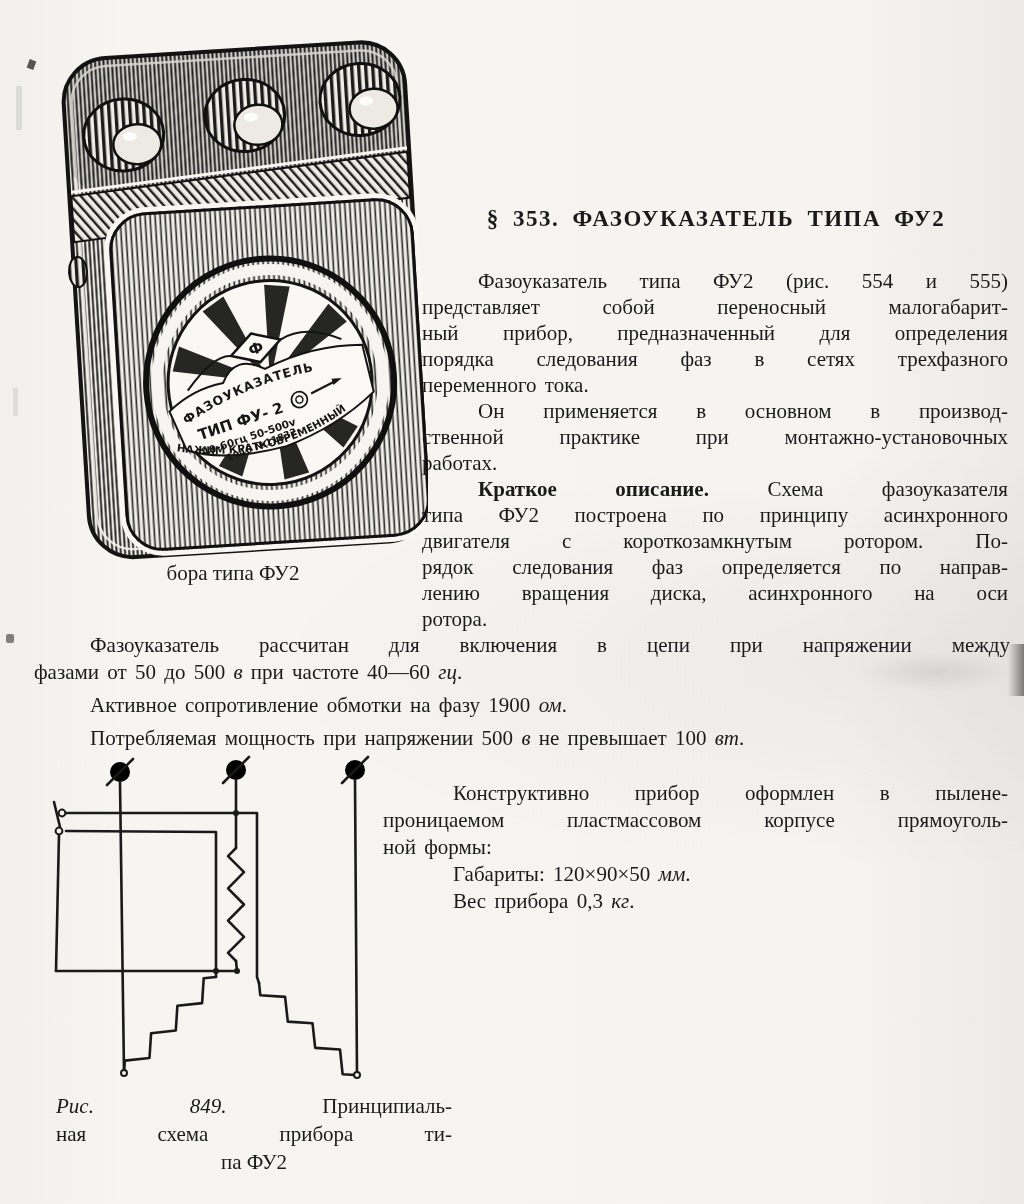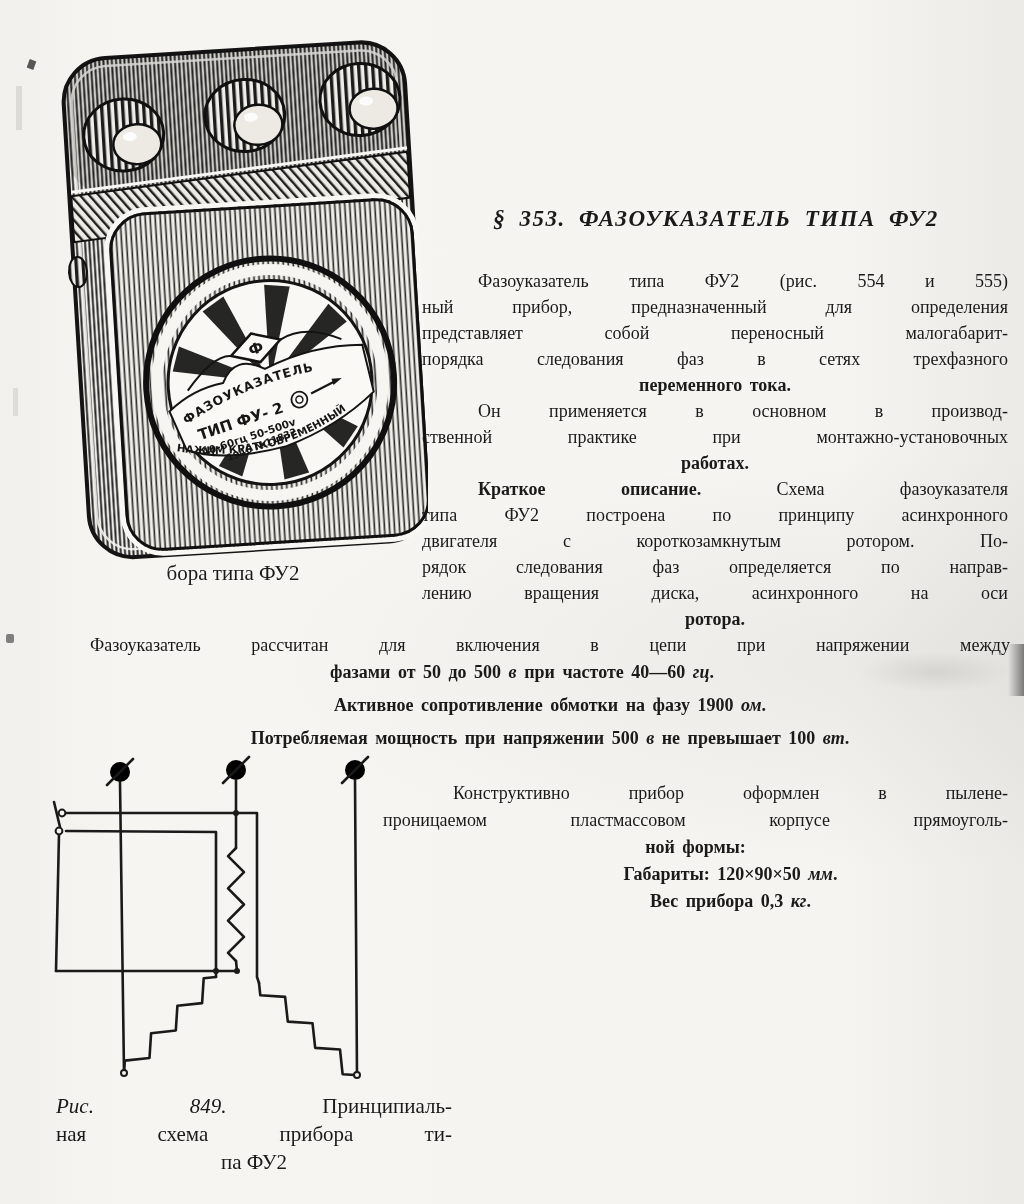--- a/index.html
+++ b/index.html
@@ -5,31 +5,31 @@
   html,body{margin:0;padding:0;background:#777;}
   .page{
     position:relative;width:1024px;height:1204px;margin:0 auto;overflow:hidden;
     background:
       radial-gradient(900px 300px at 88% 55%, rgba(40,40,40,0.05), transparent 70%),
       linear-gradient(90deg,#f1f0ec 0%,#f6f5f1 12%,#f5f4f0 82%,#eceae6 100%);
     color:#1a1a1a;
     font-family:"Liberation Serif","DejaVu Serif",serif;
   }
   
-  .textblock{position:absolute;font-size:18px;line-height:26px;word-spacing:3px;}
+  .textblock{position:absolute;font-size:21px;line-height:26px;word-spacing:3px;}
   .line{white-space:nowrap;}
   .jline{text-align:justify;text-align-last:justify;-moz-text-align-last:justify;white-space:normal;}
-  .lline{text-align:center;font-weight:bold;}
+  .lline{text-align:left;}
   .cline{text-align:center;}
   .para .line.first{text-indent:56px;}
   strong{font-weight:bold;}
   em{font-style:italic;}
   .heading{
     position:absolute;left:422px;top:206px;width:588px;margin:0;
-    font-size:23px;font-weight:bold;text-align:center;letter-spacing:1.5px;word-spacing:6px;font-style:italic;
+    font-size:23px;font-weight:bold;text-align:center;letter-spacing:1.5px;word-spacing:6px;
   }
   .col1{left:422px;top:268px;width:586px;}
   .fullwidth{left:34px;top:632px;width:976px;line-height:27px;}
   .fullwidth .para + .para{margin-top:6px;}
   .col2{left:383px;top:780px;width:625px;line-height:27px;}
   .col2 .para .line.first{text-indent:70px;}
   .caption{position:absolute;font-size:21px;}
   .caption strong{font-style:italic;}
   .caption em{font-style:italic;}
   .cap554{left:40px;top:560px;width:386px;line-height:27px;}
@@ -150,22 +150,22 @@
 
   <div class="caption cap554 para">
       <div class="line cline">бора типа ФУ2</div>
     </div>
 
   <h2 class="heading">§ 353. ФАЗОУКАЗАТЕЛЬ ТИПА ФУ2</h2>
 
   <div class="textblock col1">
     <div class="para">
         <div class="line jline first">Фазоуказатель типа ФУ2 (рис. 554 и 555)</div>
+        <div class="line jline">представляет собой переносный малогабарит-</div>
         <div class="line jline">ный прибор, предназначенный для определения</div>
-        <div class="line jline">представляет собой переносный малогабарит-</div>
         <div class="line jline">порядка следования фаз в сетях трехфазного</div>
         <div class="line lline">переменного тока.</div>
       </div>
     <div class="para">
         <div class="line jline first">Он применяется в основном в производ-</div>
         <div class="line jline">ственной практике при монтажно-установочных</div>
         <div class="line lline">работах.</div>
       </div>
     <div class="para">
         <div class="line jline first"><strong>Краткое описание.</strong> Схема фазоуказателя</div>

